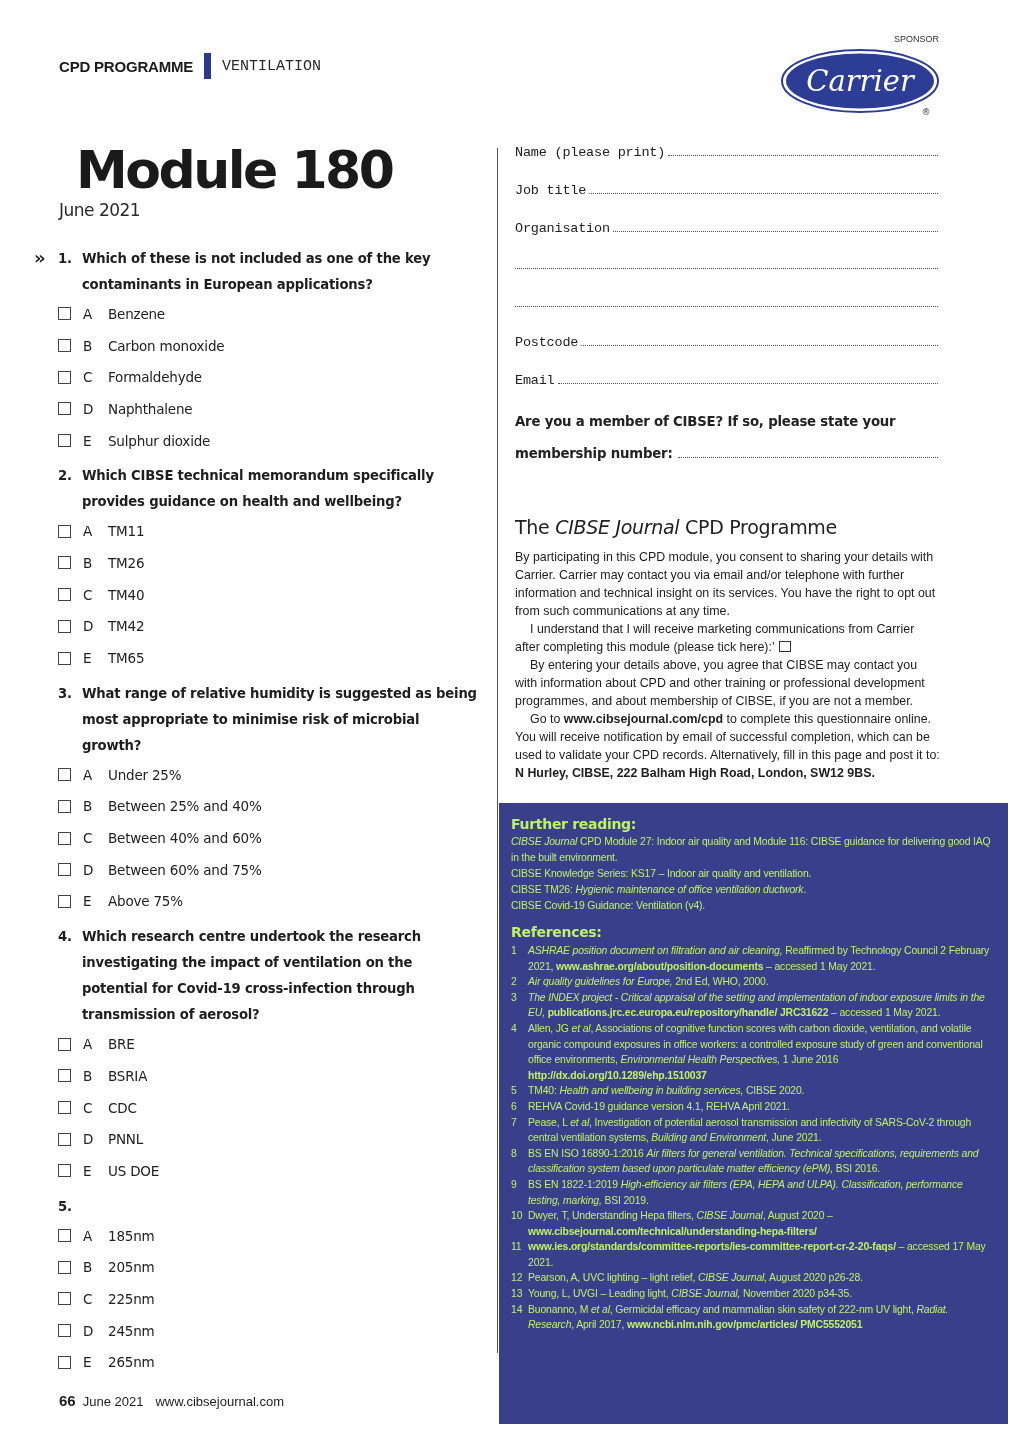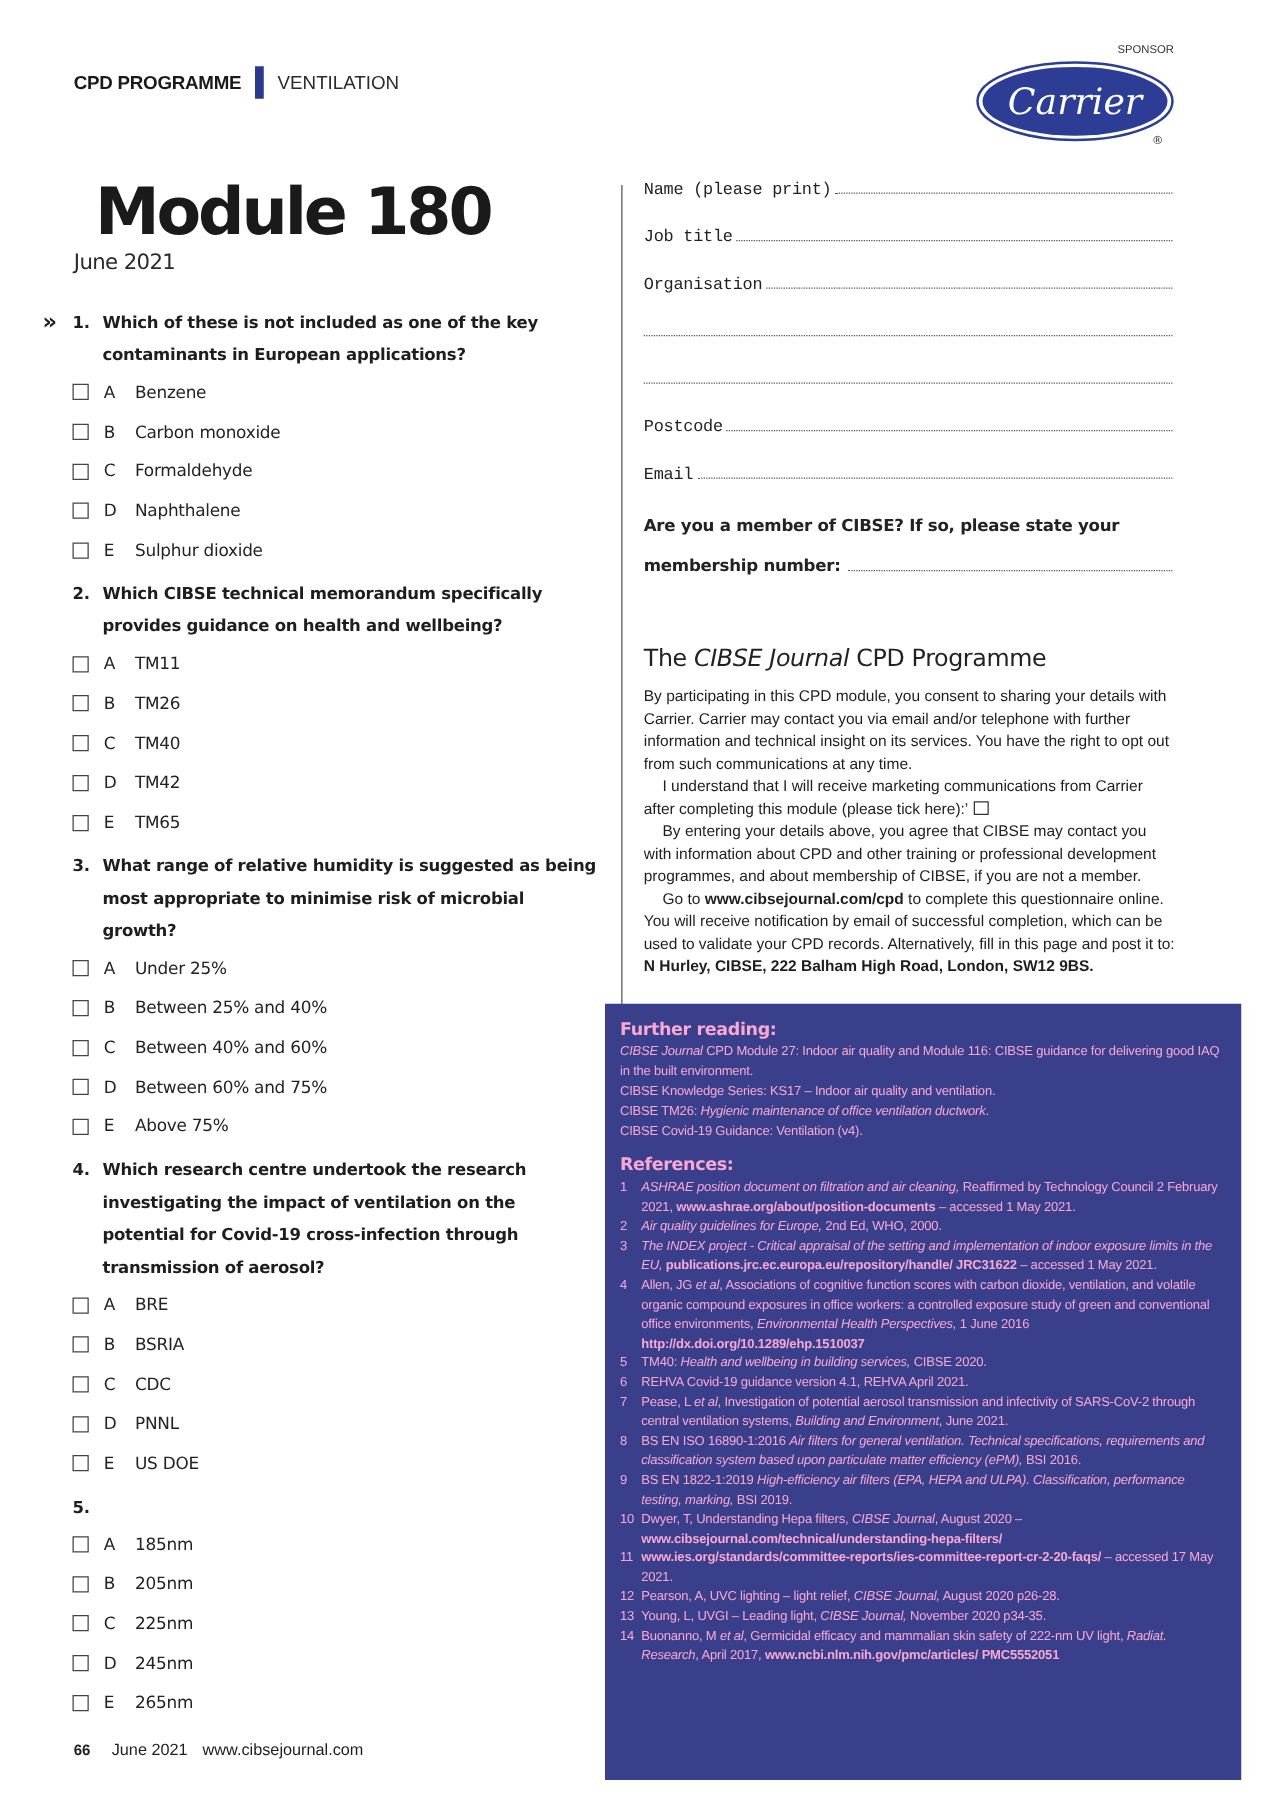--- a/index.html
+++ b/index.html
@@ -3,21 +3,21 @@
 <meta charset="utf-8">
 <style>
   * { box-sizing: border-box; margin: 0; padding: 0; }
   html, body { width: 1024px; height: 1448px; background: #ffffff; overflow: hidden; }
   body { position: relative; font-family: "DejaVu Sans", sans-serif; color: #1e1e1e; }
 
   
   .hdr { position: absolute; left: 59px; top: 55px; height: 22px; display: flex; align-items: center; }
   .hdr .prog { font-family: "Liberation Sans", sans-serif; font-weight: bold; font-size: 15px; letter-spacing: -0.2px; color: #1a1a1a; }
   .hdr .bar { width: 7px; height: 26px; background: #2b3a8f; margin: 0 11px 0 11px; }
-  .hdr .topic { font-family: Liberation Sans, sans-serif; font-size: 15px; color: #2a2a2a; }
+  .hdr .topic { font-family: Liberation Mono, monospace; font-size: 15px; color: #2a2a2a; }
 
   .sponsor-label { position: absolute; left: 894px; top: 34px; font-family: "Liberation Sans", sans-serif; font-size: 9px; color: #333; }
   .logo { position: absolute; left: 780px; top: 47px; width: 163px; height: 70px; }
 
   
   .title { position: absolute; left: 58px; top: 140px; font-family: "DejaVu Sans", sans-serif; font-weight: bold; font-size: 52px; letter-spacing: -2.5px; color: #1a1a1a; line-height: 60px; margin-left: 18px; }
   .date { position: absolute; left: 59px; top: 200px; font-family: "DejaVu Sans", sans-serif; font-size: 17px; color: #2a2a2a; letter-spacing: -0.5px; }
 
   
   .questions { position: absolute; left: 34px; top: 246px; width: 445px; }
@@ -47,35 +47,35 @@
   .prog-title { position: absolute; left: 515px; top: 516px; font-family: "DejaVu Sans", sans-serif; font-size: 19px; color: #222; letter-spacing: -0.3px; }
   .prog-title i { font-style: italic; }
 
   .prog-body { position: absolute; left: 515px; top: 548px; width: 425px; font-family: "Liberation Sans", sans-serif; font-size: 12.4px; line-height: 18px; color: #1e1e1e; }
   .prog-body p { text-indent: 0; }
   .prog-body p.ind { text-indent: 15px; }
   .prog-body b { font-weight: bold; }
   .tickbox { display: inline-block; width: 12px; height: 11px; border: 1.2px solid #333; vertical-align: -1px; margin-left: 4px; cursor: pointer; }
 
   
-  .panel { position: absolute; left: 484px; top: 803px; width: 509px; height: 621px; background: #3a3f8c; color: #f9a8d4; padding: 12px 14px 0 12px; font-family: "Liberation Sans", sans-serif; }
+  .panel { position: absolute; left: 499px; top: 803px; width: 509px; height: 621px; background: #3a3f8c; color: #bef264; padding: 12px 14px 0 12px; font-family: "Liberation Sans", sans-serif; }
   .panel h3 { font-family: "DejaVu Sans", sans-serif; font-size: 14px; font-weight: bold; letter-spacing: -0.3px; line-height: 18px; }
   .fr { font-size: 10.4px; line-height: 16px; letter-spacing: -0.15px; margin-top: 1px; }
   .fr i { font-style: italic; }
   .refs-h { margin-top: 9px; }
   .refs { margin-top: 2px; }
   .ref { display: flex; font-size: 10.4px; line-height: 15.6px; letter-spacing: -0.15px; }
   .ref .n { width: 17px; flex: none; }
   .ref .t { flex: 1; }
   .ref i { font-style: italic; }
   .ref b { font-weight: bold; }
 
   
   .footer { position: absolute; left: 59px; top: 1392px; font-family: "Liberation Sans", sans-serif; font-size: 13px; color: #1e1e1e; display: flex; align-items: baseline; }
-  .footer .pg { font-weight: bold; font-size: 12px; margin-right: 17px; }
+  .footer .pg { font-weight: bold; font-size: 15px; margin-right: 7px; }
   .footer .fd { margin-right: 12px; }
 </style>
 </head>
 <body>
 
 <div class="hdr">
   <span class="prog">CPD PROGRAMME</span>
   <span class="bar"></span>
   <span class="topic">VENTILATION</span>
 </div>

